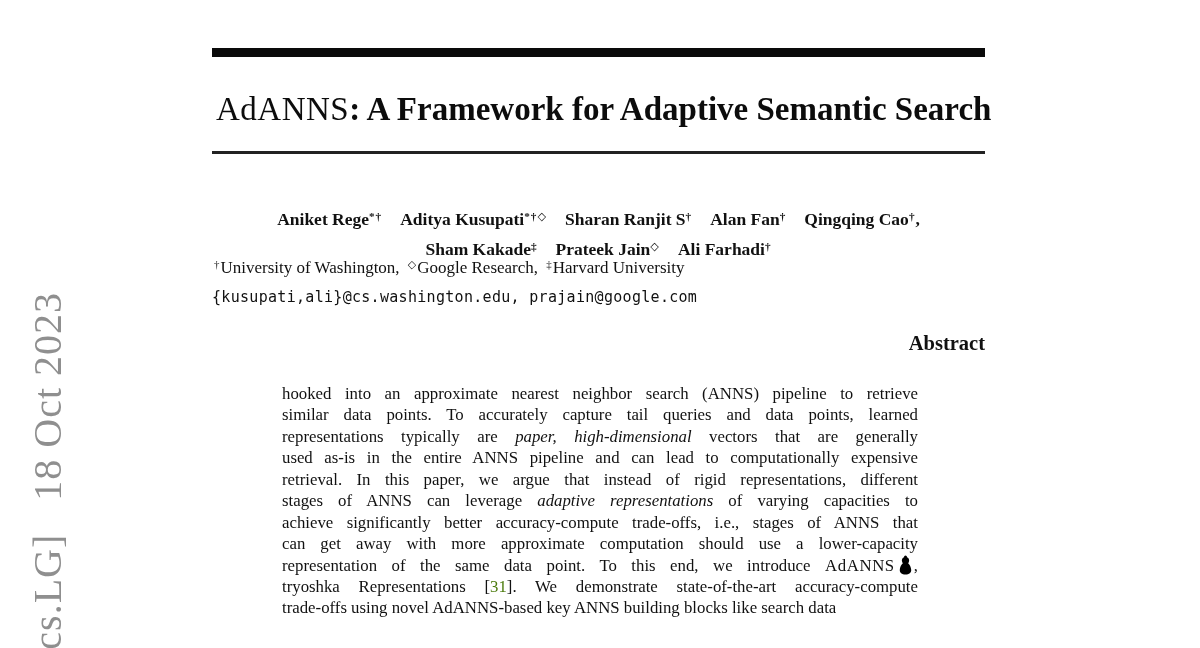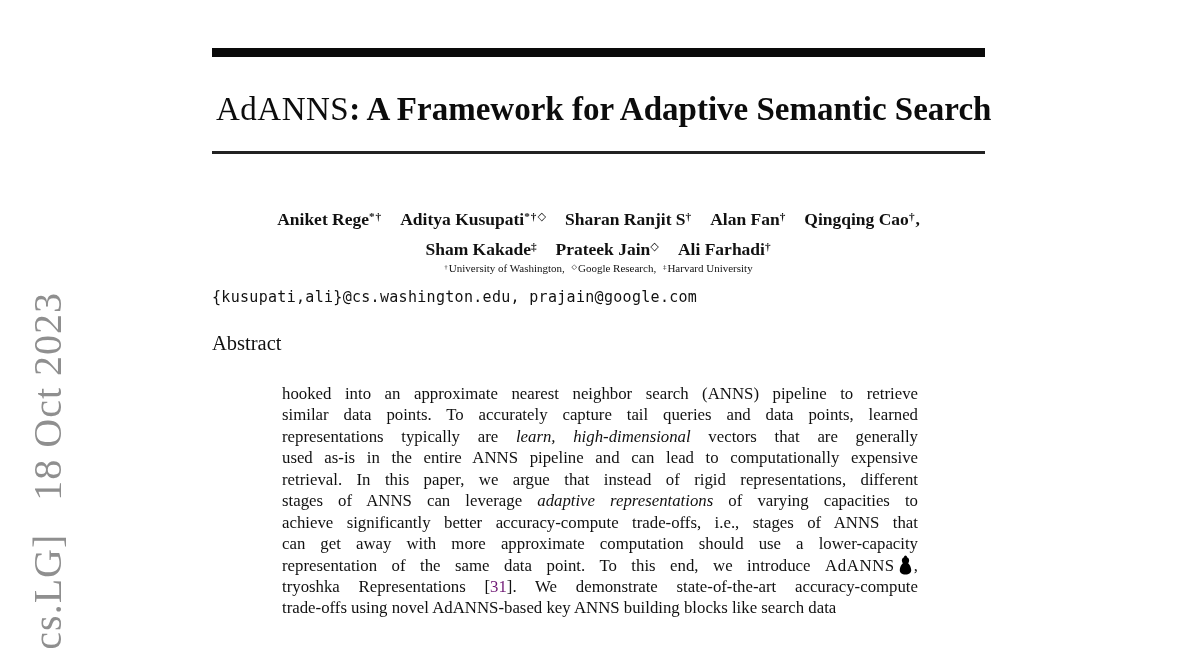--- a/index.html
+++ b/index.html
@@ -70,40 +70,40 @@
   .author sup, .affil sup {
     font-size: 64%;
     position: relative;
     top: -0.45em;
     vertical-align: baseline;
     letter-spacing: 1px;
   }
   .affiliations {
     position: absolute; left: 0; top: 257px;
     width: 773px;
-    text-align: center;
-    font-size: 11px;
+    text-align: left;
+    font-size: 17px;
     line-height: 22px;
     white-space: nowrap;
   }
   .affil { margin: 0 2px; }
   .emails {
     position: absolute; left: 0; top: 288px;
     width: 773px;
     text-align: left;
     font-size: 15px;
     letter-spacing: 0.3px;
     font-family: "DejaVu Sans Mono", "Liberation Mono", monospace;
   }
   .abstract-heading {
     position: absolute; left: 0; top: 332px;
     width: 773px;
-    text-align: left;
+    text-align: right;
     font-size: 20.5px;
-    font-weight: 400;
+    font-weight: 700;
   }
   .abstract-body {
     position: absolute; left: 70px; top: 383px;
     width: 636px;
     font-size: 16.8px;
     line-height: 21.45px;
   }
   .abs-line {
     text-align: justify;
     text-align-last: justify;
@@ -150,29 +150,29 @@
 
     <div class="affiliations" id="affiliations"><span class="affil"><sup>†</sup>University of Washington,</span> <span class="affil"><sup>◇</sup>Google Research,</span> <span class="affil"><sup>‡</sup>Harvard University</span></div>
 
     <div class="emails">{kusupati,ali}@cs.washington.edu, prajain@google.com</div>
 
     <div class="abstract-heading">Abstract</div>
 
     <div class="abstract-body" id="abstract-body">
         <div class="abs-line"><span>hooked into an approximate nearest neighbor search (ANNS) pipeline to retrieve</span></div>
         <div class="abs-line"><span>similar data points.  To accurately capture tail queries and data points, learned</span></div>
-        <div class="abs-line"><span>representations typically are </span><i>learn, high-dimensional</i><span> vectors that are generally</span></div>
+        <div class="abs-line"><span>representations typically are </span><i>paper, high-dimensional</i><span> vectors that are generally</span></div>
         <div class="abs-line"><span>used as-is in the entire ANNS pipeline and can lead to computationally expensive</span></div>
         <div class="abs-line"><span>retrieval.  In this paper, we argue that instead of rigid representations, different</span></div>
         <div class="abs-line"><span>stages of ANNS can leverage </span><i>adaptive representations</i><span> of varying capacities to</span></div>
         <div class="abs-line"><span>achieve significantly better accuracy-compute trade-offs, i.e., stages of ANNS that</span></div>
         <div class="abs-line"><span>can get away with more approximate computation should use a lower-capacity</span></div>
         <div class="abs-line"><span>representation of the same data point.  To this end, we introduce </span><span class="brand">AdANNS</span><span class="m-icon"><svg width="15" height="20" viewBox="0 0 20 26" xmlns="http://www.w3.org/2000/svg">
               <circle cx="10" cy="2.3" r="2" fill="#000"></circle>
               <circle cx="10" cy="7" r="4.8" fill="#000"></circle>
               <path d="M10 9.5 C14.5 9.5 17 13.8 17.6 19.3 C18 22.9 14.8 25.7 10 25.7 C5.2 25.7 2 22.9 2.4 19.3 C3 13.8 5.5 9.5 10 9.5 Z" fill="#000"></path>
             </svg></span><span>,</span></div>
-        <div class="abs-line"><span>tryoshka Representations [</span><span class="cite" style="color: #701a75;">31</span><span>]. We demonstrate state-of-the-art accuracy-compute</span></div>
+        <div class="abs-line"><span>tryoshka Representations [</span><span class="cite" style="color: #4d7c0f;">31</span><span>]. We demonstrate state-of-the-art accuracy-compute</span></div>
         <div class="abs-line partial"><span>trade-offs using novel AdANNS-based key ANNS building blocks like search data</span></div>
       </div>
 
   </div>
 </div>
 
 </body></html>

